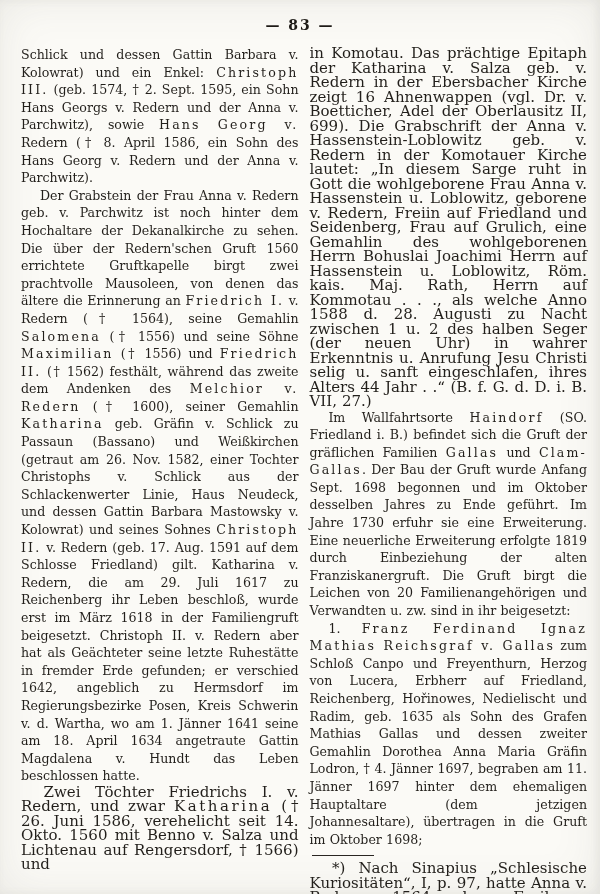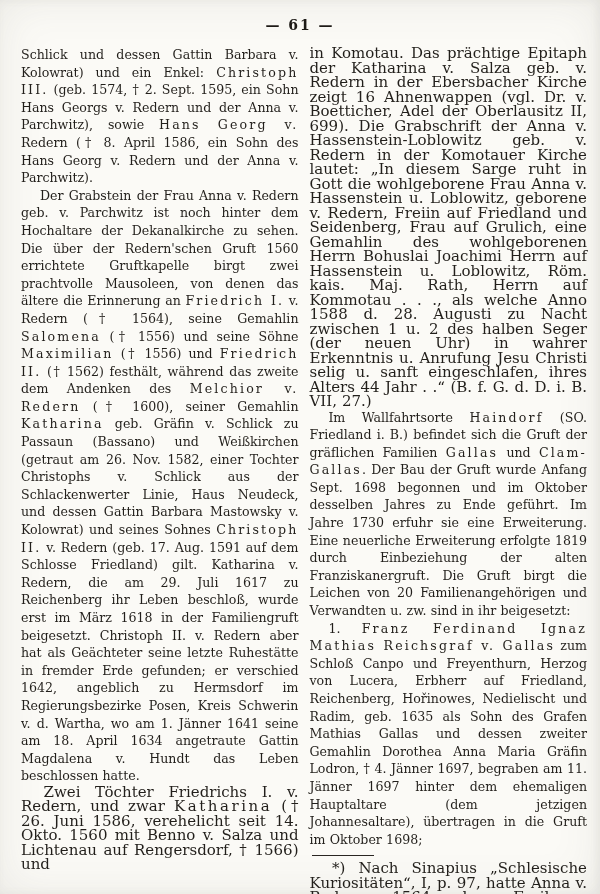--- a/index.html
+++ b/index.html
@@ -45,21 +45,21 @@
   .fn-rule {
     width: 62px;
     border-top: 1.5px solid #2a2622;
     margin: 7px 0 5px 2px;
   }
 </style>
 </head>
 <body>
 
 <div class="page">
-  <div class="page-header">— 61 —</div>
+  <div class="page-header">— 83 —</div>
   <div class="cols">
     <div class="col" id="col-left">
         <p class="para main"><span>Schlick und dessen Gattin Barbara v. Kolowrat) und ein Enkel: </span><span class="gesperrt">Christoph III.</span><span> (geb. 1574, † 2. Sept. 1595, ein Sohn Hans Georgs v. Redern und der Anna v. Parchwitz), sowie </span><span class="gesperrt">Hans Georg v.</span><span> Redern († 8. April 1586, ein Sohn des Hans Georg v. Redern und der Anna v. Parchwitz).</span></p>
         <p class="para main indent"><span>Der Grabstein der Frau Anna v. Redern geb. v. Parchwitz ist noch hinter dem Hochaltare der Dekanalkirche zu sehen. Die über der Redern'schen Gruft 1560 errichtete Gruftkapelle birgt zwei prachtvolle Mausoleen, von denen das ältere die Erinnerung an </span><span class="gesperrt">Friedrich I.</span><span> v. Redern († 1564), seine Gemahlin </span><span class="gesperrt">Salomena</span><span> († 1556) und seine Söhne </span><span class="gesperrt">Maximilian</span><span> († 1556) und </span><span class="gesperrt">Friedrich II.</span><span> († 1562) festhält, während das zweite dem Andenken des </span><span class="gesperrt">Melchior v. Redern</span><span> († 1600), seiner Gemahlin </span><span class="gesperrt">Katharina</span><span> geb. Gräfin v. Schlick zu Passaun (Bassano) und Weißkirchen (getraut am 26. Nov. 1582, einer Tochter Christophs v. Schlick aus der Schlackenwerter Linie, Haus Neudeck, und dessen Gattin Barbara Mastowsky v. Kolowrat) und seines Sohnes </span><span class="gesperrt">Christoph II.</span><span> v. Redern (geb. 17. Aug. 1591 auf dem Schlosse Friedland) gilt. Katharina v. Redern, die am 29. Juli 1617 zu Reichenberg ihr Leben beschloß, wurde erst im März 1618 in der Familiengruft beigesetzt. Christoph II. v. Redern aber hat als Geächteter seine letzte Ruhestätte in fremder Erde gefunden; er verschied 1642, angeblich zu Hermsdorf im Regierungsbezirke Posen, Kreis Schwerin v. d. Wartha, wo am 1. Jänner 1641 seine am 18. April 1634 angetraute Gattin Magdalena v. Hundt das Leben beschlossen hatte.</span></p>
         <p class="para small indent"><span>Zwei Töchter Friedrichs I. v. Redern, und zwar </span><span class="gesperrt">Katharina</span><span> († 26. Juni 1586, verehelicht seit 14. Okto. 1560 mit Benno v. Salza und Lichtenau auf Rengersdorf, † 1566) und </span></p>
       </div>
     <div class="col" id="col-right">
         <p class="para small"><span>in Komotau. Das prächtige Epitaph der Katharina v. Salza geb. v. Redern in der Ebersbacher Kirche zeigt 16 Ahnenwappen (vgl. Dr. v. Boetticher, Adel der Oberlausitz II, 699). Die Grabschrift der Anna v. Hassenstein-Loblowitz geb. v. Redern in der Komotauer Kirche lautet: „In diesem Sarge ruht in Gott die wohlgeborene Frau Anna v. Hassenstein u. Loblowitz, geborene v. Redern, Freiin auf Friedland und Seidenberg, Frau auf Grulich, eine Gemahlin des wohlgeborenen Herrn Bohuslai Joachimi Herrn auf Hassenstein u. Loblowitz, Röm. kais. Maj. Rath, Herrn auf Kommotau . . ., als welche Anno 1588 d. 28. Augusti zu Nacht zwischen 1 u. 2 des halben Seger (der neuen Uhr) in wahrer Erkenntnis u. Anrufung Jesu Christi selig u. sanft eingeschlafen, ihres Alters 44 Jahr . .“ (B. f. G. d. D. i. B. VII, 27.)</span></p>
         <p class="para main indent"><span>Im Wallfahrtsorte </span><span class="gesperrt">Haindorf</span><span> (SO. Friedland i. B.) befindet sich die Gruft der gräflichen Familien </span><span class="gesperrt">Gallas</span><span> und </span><span class="gesperrt">Clam-Gallas</span><span>. Der Bau der Gruft wurde Anfang Sept. 1698 begonnen und im Oktober desselben Jahres zu Ende geführt. Im Jahre 1730 erfuhr sie eine Erweiterung. Eine neuerliche Erweiterung erfolgte 1819 durch Einbeziehung der alten Franziskanergruft. Die Gruft birgt die Leichen von 20 Familienangehörigen und Verwandten u. zw. sind in ihr beigesetzt:</span></p>
         <p class="para main indent"><span>1. </span><span class="gesperrt">Franz Ferdinand Ignaz Mathias Reichsgraf v. Gallas</span><span> zum Schloß Canpo und Freyenthurn, Herzog von Lucera, Erbherr auf Friedland, Reichenberg, Hořinowes, Nedielischt und Radim, geb. 1635 als Sohn des Grafen Mathias Gallas und dessen zweiter Gemahlin Dorothea Anna Maria Gräfin Lodron, † 4. Jänner 1697, begraben am 11. Jänner 1697 hinter dem ehemaligen Hauptaltare (dem jetzigen Johannesaltare), übertragen in die Gruft im Oktober 1698;</span></p>

